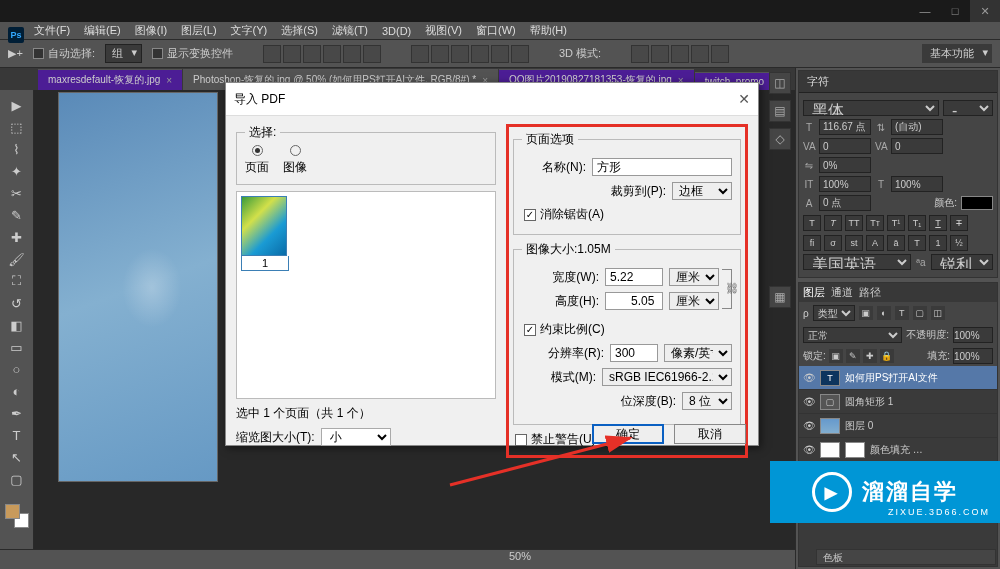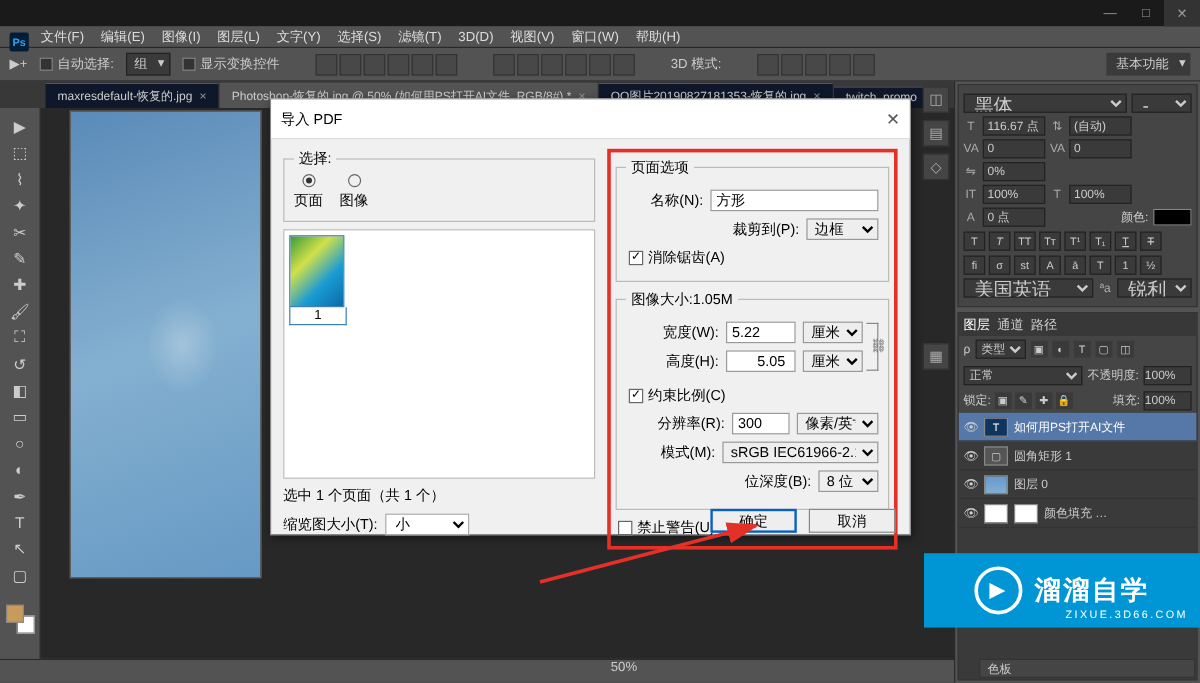--- a/index.html
+++ b/index.html
@@ -22,21 +22,21 @@
 .optionsbar .dropdown::after { content: "▾"; position: absolute; right: 4px; }
 .optionsbar .chk { display: flex; align-items: center; gap: 4px; }
 .optionsbar .chk-box { width: 11px; height: 11px; border: 1px solid #888; background: #333; }
 .align-group { display: flex; gap: 2px; margin-left: 20px; }
 .align-ic { width: 18px; height: 18px; border: 1px solid #333; background: #484848; }
 .opt-right { margin-left: auto; padding-right: 8px; background: #3a3a3a; padding: 2px 18px 2px 8px; position: relative; margin-right: 8px; }
 .opt-right::after { content: "▾"; position: absolute; right: 4px; }
 
 
 .doctabs { height: 22px; background: #383838; display: flex; align-items: flex-end; padding-left: 38px; font-size: 10px; }
-.doctab { padding: 3px 10px; background: #0f172a; color: #ccc; margin-right: 1px; border-top: 1px solid #555; white-space: nowrap; display: flex; gap: 6px; align-items: center; }
+.doctab { padding: 3px 10px; background: #4c1d95; color: #ccc; margin-right: 1px; border-top: 1px solid #555; white-space: nowrap; display: flex; gap: 6px; align-items: center; }
 .doctab.active { background: #535353; }
 .doctab .x { color: #999; }
 
 
 .main { position: relative; height: calc(569px - 22px - 18px - 28px - 22px - 20px); display: flex; }
 
 
 .toolbar { width: 34px; background: #535353; border-right: 1px solid #2a2a2a; display: flex; flex-direction: column; align-items: center; padding-top: 4px; gap: 0; }
 .tool { width: 22px; height: 22px; display: flex; align-items: center; justify-content: center; color: #ccc; font-size: 13px; }
 .color-sw { margin-top: 14px; position: relative; width: 24px; height: 24px; }
@@ -248,20 +248,23 @@
 <div class="mini-strip">
   <div class="mini-box">◫</div>
   <div class="mini-box">▤</div>
   <div class="mini-box">◇</div>
   <div class="mini-box" style="margin-top:130px">▦</div>
 </div>
 
 <div class="rightpanels">
 
   <div class="panel">
+    <div class="panel-tab">
+        <span>字符</span>
+      </div>
     <div class="panel-body">
       <div class="char-row">
           <select class="char-sel"><option>黑体</option></select>
           <select class="char-sel" style="flex:0 0 50px"><option>-</option></select>
         </div>
       <div class="char-row">
           <span class="char-ic">T</span>
           <input class="char-in" value="116.67 点" style="">
           <span class="char-ic">⇅</span>
           <input class="char-in" value="(自动)" style="">

